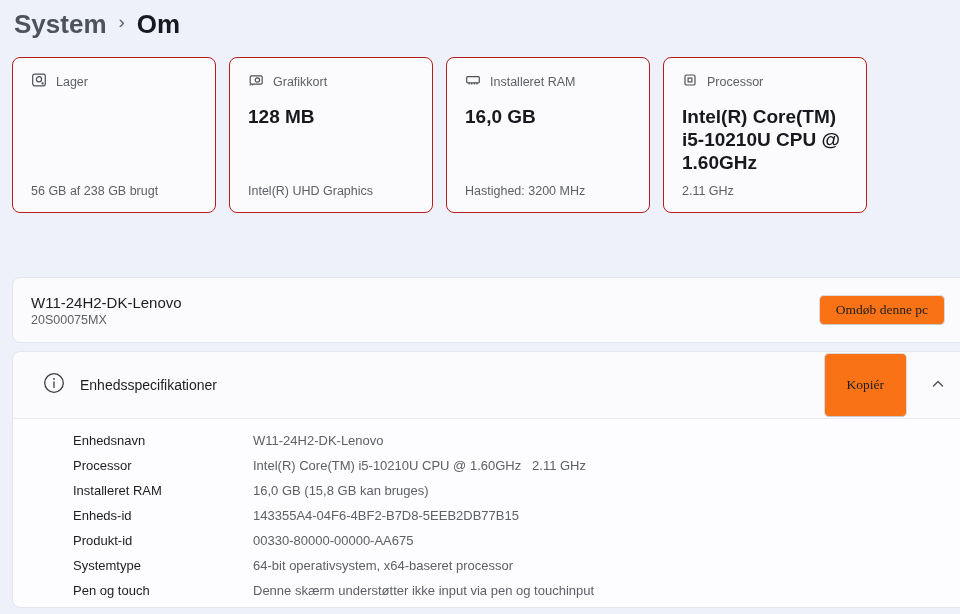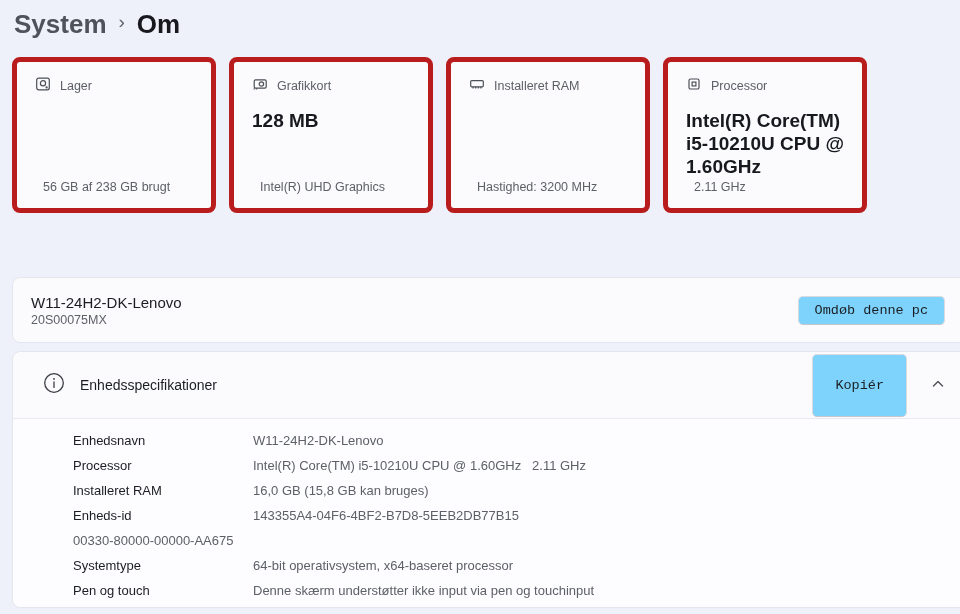--- a/index.html
+++ b/index.html
@@ -26,21 +26,21 @@
   
   .cards {
     display: flex;
     gap: 13px;
     margin: 0 12px;
   }
   .card {
     width: 204px;
     height: 156px;
     background: #fbfbfd;
-    border: 5px solid #b91c1c;
+    border: 1px solid #b91c1c;
     border-radius: 8px;
     padding: 14px 18px 14px 18px;
     display: flex;
     flex-direction: column;
     justify-content: center;
   }
   .card-head {
     display: flex;
     align-items: center;
     gap: 9px;
@@ -49,21 +49,21 @@
   .card-head svg { flex: 0 0 auto; }
   .card-label { font-size: 12.5px; color: #5d6067; }
   .card-value {
     margin-top: 13px;
     font-size: 19px;
     font-weight: 700;
     color: #17191e;
     line-height: 23px;
   }
   .card-spacer { flex: 1; }
-  .card-caption { font-size: 12.5px; color: #5d6067; margin-left: 8px; }
+  .card-caption { font-size: 12.5px; color: #5d6067; }
 
   
   .wide-card {
     margin-left: 12px;
     margin-right: -10px; 
     background: #fbfbfd;
     border: 1px solid #e3e6ec;
     border-radius: 8px;
   }
   .device-card {
@@ -72,25 +72,25 @@
     display: flex;
     align-items: center;
     padding: 0 24px 0 18px;
   }
   .device-text { display: flex; flex-direction: column; gap: 2px; }
   .device-name { font-size: 15px; color: #1b1d22; }
   .device-model { font-size: 12.5px; color: #5d6067; }
   .flex-spacer { flex: 1; }
 
   .btn {
-    background: #7dd3fc;
+    background: #f97316;
     border: 1px solid #d9d9de;
     border-bottom-color: #c6c6cc;
     border-radius: 5px;
-    font-family: Liberation Mono, monospace;
+    font-family: Liberation Serif, serif;
     font-size: 13.5px;
     color: #1b1d22;
     padding: 6px 16px;
     cursor: pointer;
     white-space: nowrap;
   }
 
   
   .spec-card { margin-top: 8px; }
   .spec-header {
@@ -169,20 +169,21 @@
   <div class="card">
     <div class="card-head">
       <span class="icon">
         <svg width="16" height="16" viewBox="0 0 16 16" fill="none" stroke="currentColor" stroke-width="1.2">
           <rect x="1.7" y="4.6" width="12.6" height="6.2" rx="1"></rect>
           <path d="M4.1 10.8 L4.1 12.4 M6.7 10.8 L6.7 12.4 M9.3 10.8 L9.3 12.4 M11.9 10.8 L11.9 12.4"></path>
         </svg>
       </span>
       <span class="card-label">Installeret RAM</span>
     </div>
+    <div class="card-value">16,0 GB</div>
     <div class="card-spacer"></div>
     <div class="card-caption">Hastighed: 3200 MHz</div>
   </div>
 
   <div class="card">
     <div class="card-head">
       <span class="icon">
         <svg width="16" height="16" viewBox="0 0 16 16" fill="none" stroke="currentColor" stroke-width="1.2">
           <rect x="3" y="3" width="10" height="10" rx="1.6"></rect>
           <rect x="6.1" y="6.1" width="3.8" height="3.8"></rect>
@@ -238,20 +239,21 @@
     </div>
     <div class="spec-row">
       <span class="spec-row-label">Installeret RAM</span>
       <span class="spec-row-value">16,0 GB (15,8 GB kan bruges)</span>
     </div>
     <div class="spec-row">
       <span class="spec-row-label">Enheds-id</span>
       <span class="spec-row-value">143355A4-04F6-4BF2-B7D8-5EEB2DB77B15</span>
     </div>
     <div class="spec-row">
+      <span class="spec-row-label">Produkt-id</span>
       <span class="spec-row-value">00330-80000-00000-AA675</span>
     </div>
     <div class="spec-row">
       <span class="spec-row-label">Systemtype</span>
       <span class="spec-row-value">64-bit operativsystem, x64-baseret processor</span>
     </div>
     <div class="spec-row">
       <span class="spec-row-label">Pen og touch</span>
       <span class="spec-row-value">Denne skærm understøtter ikke input via pen og touchinput</span>
     </div>

